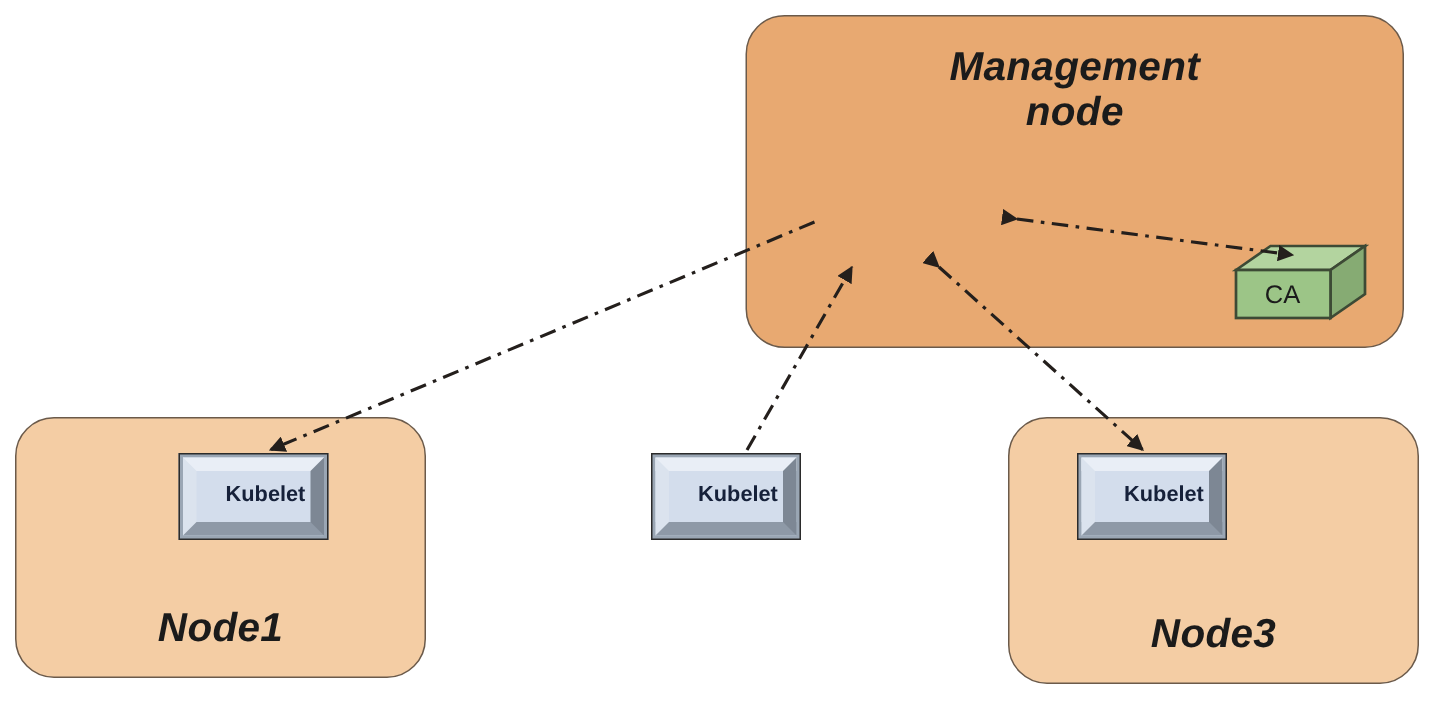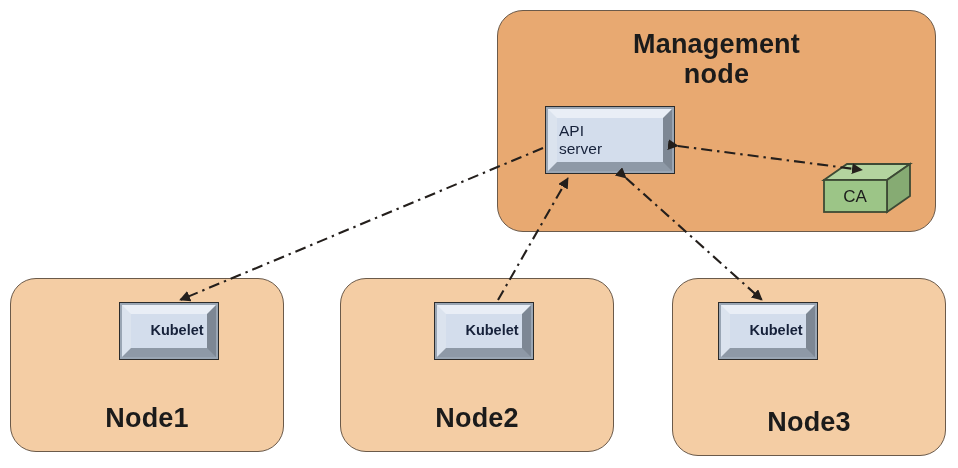--- a/index.html
+++ b/index.html
@@ -18,20 +18,21 @@
     height: 468px;
     background: #ffffff;
     overflow: hidden;
   }
   
   .group {
     position: absolute;
     box-sizing: border-box;
     border: 1.6px solid #6b5a4a;
     border-radius: 26px;
+    font-style: italic;
   }
   .group.mgmt {
     background: #e8a971;
   }
   .group.node {
     background: #f4cda4;
   }
   .group-title {
     position: absolute;
     left: 0;
@@ -118,38 +119,30 @@
 </head>
 <body>
 
 <div id="canvas">
 
   <div class="group mgmt" style="left:497px; top:10px; width:439px; height:222px;">
     <div class="group-title mgmt-title">Management
 node</div>
   </div>
 
-  <div class="plate api" style="left:545px; top:106px; width:130px; height:68px;">
-    <div class="bevel"></div>
-    <div class="plate-label">API
-server</div>
-  </div>
 
   <div class="group node" style="left:10px; top:278px; width:274px; height:174px;">
     <div class="group-title node-title">Node1</div>
   </div>
 
   <div class="plate kubelet" style="left:119px; top:302px; width:100px; height:58px;">
     <div class="bevel"></div>
     <div class="plate-label">Kubelet</div>
   </div>
 
-  <div class="group node" style="left:340px; top:278px; width:274px; height:174px;">
-    <div class="group-title node-title">Node2</div>
-  </div>
 
   <div class="plate kubelet" style="left:434px; top:302px; width:100px; height:58px;">
     <div class="bevel"></div>
     <div class="plate-label">Kubelet</div>
   </div>
 
   <div class="group node" style="left:672px; top:278px; width:274px; height:178px;">
     <div class="group-title node-title">Node3</div>
   </div>
 

